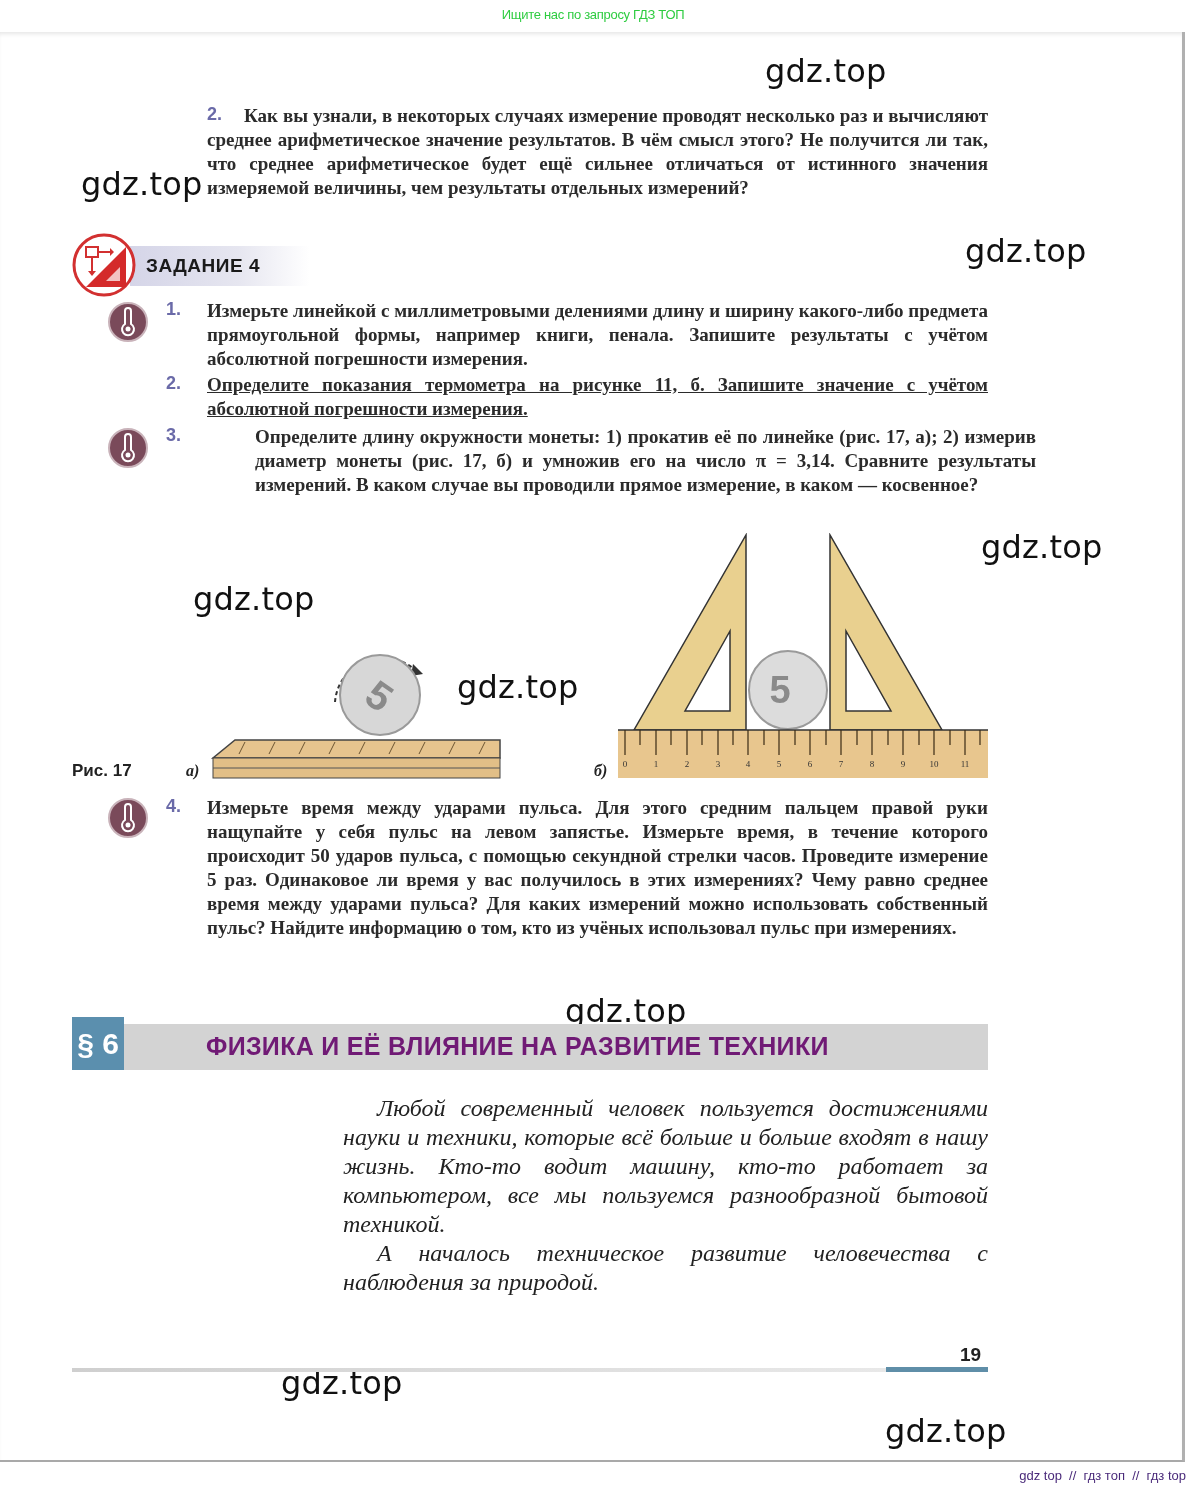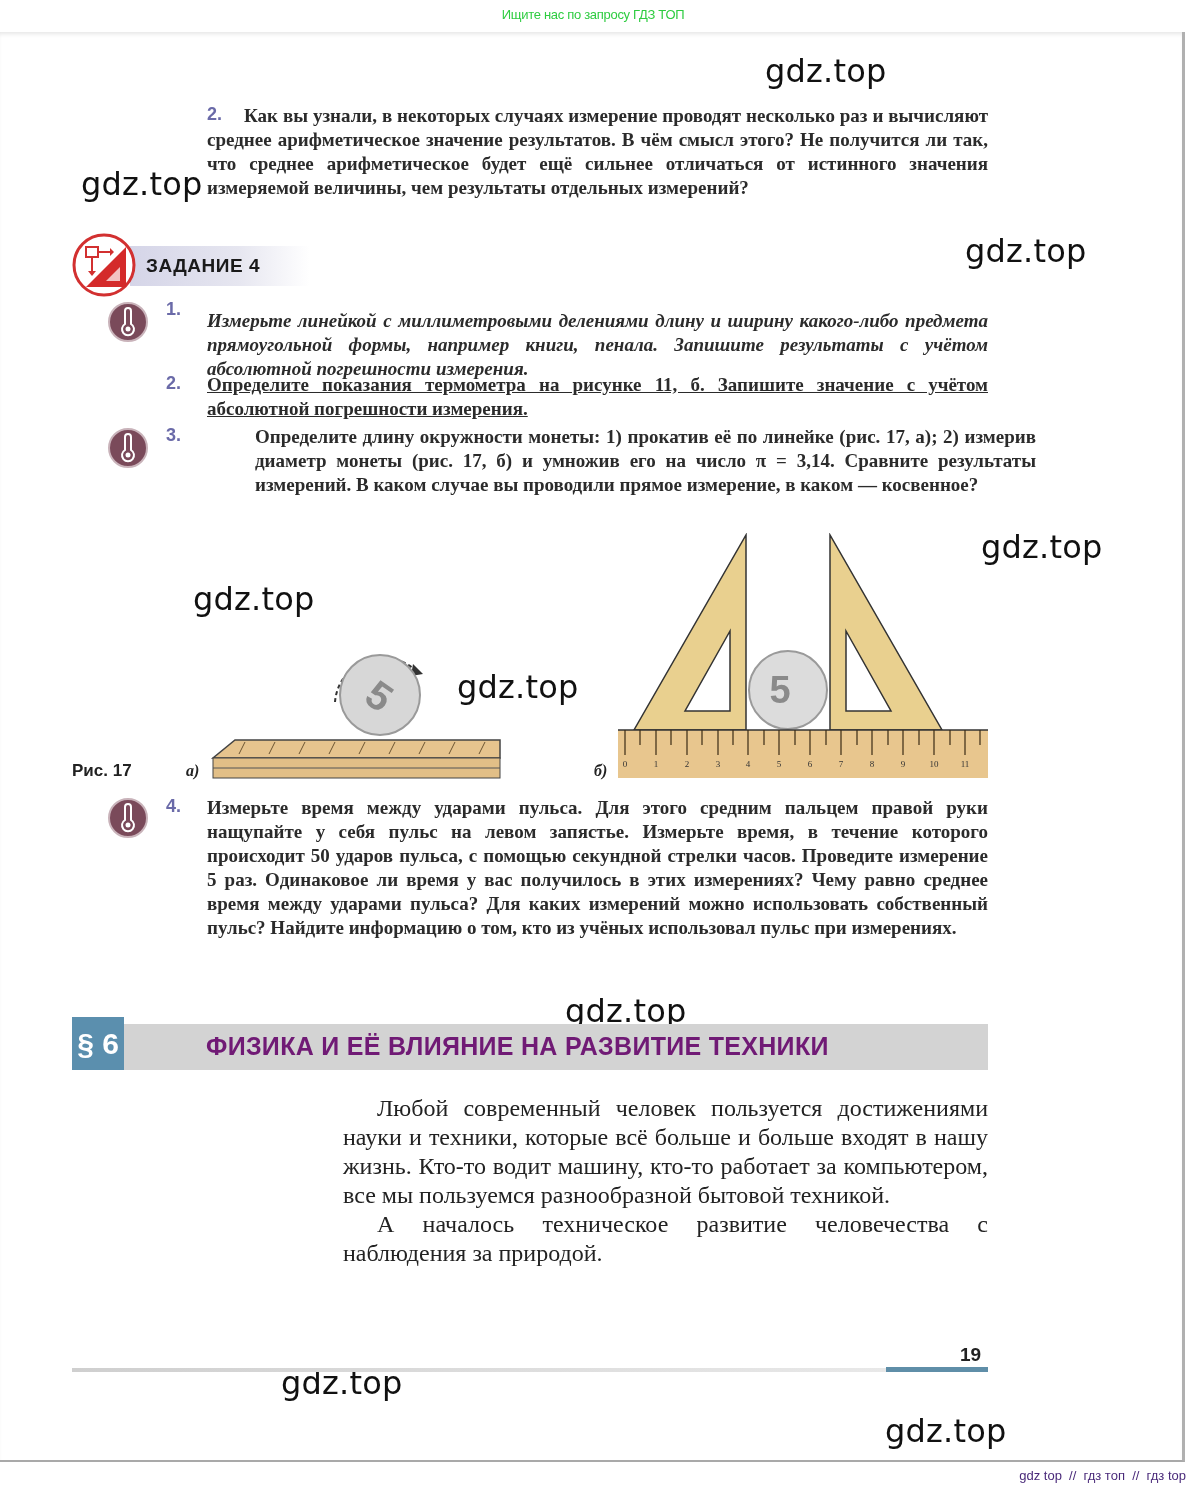--- a/index.html
+++ b/index.html
@@ -11,21 +11,21 @@
   .para{position:absolute;font-family:"Liberation Serif",serif;font-weight:bold;font-size:19px;line-height:24px;color:#2b2b2b;text-align:justify;}
   .num{position:absolute;font-family:"Liberation Sans",sans-serif;font-weight:bold;font-size:18px;color:#6a6aa8;}
   .therm{position:absolute;width:40px;height:40px;border-radius:50%;background:#7a4a5a;border:2px solid #c9b3ba;box-sizing:border-box;}
   .task-head{position:absolute;left:72px;top:233px;}
   .task-band{position:absolute;left:130px;top:246px;width:180px;height:40px;background:linear-gradient(90deg,#d5d5e8 0%,#e6e6f0 60%,#ffffff 100%);}
   .task-title{position:absolute;left:146px;top:255px;font-family:"Liberation Sans",sans-serif;font-weight:bold;font-size:19px;color:#1a1a1a;letter-spacing:0.5px;}
   .sec-band{position:absolute;left:72px;top:1024px;width:916px;height:46px;background:#d3d3d3;}
   .sec-badge{position:absolute;left:72px;top:1017px;width:52px;height:53px;background:#5b8fae;color:#fff;font-family:"Liberation Sans",sans-serif;font-weight:bold;font-size:30px;text-align:center;line-height:53px;}
   .sec-title{position:absolute;left:206px;top:1032px;font-family:"Liberation Sans",sans-serif;font-weight:bold;font-size:25px;color:#701a75;letter-spacing:0.3px;}
   .body-text{position:absolute;left:343px;top:1094px;width:645px;font-family:"Liberation Serif",serif;font-size:24px;line-height:29px;color:#222;text-align:justify;}
-  .body-text p{margin:0;text-indent:34px;}
+  .body-text p{margin:0;text-indent:34px;font-style:italic;}
   .footer-line{position:absolute;left:72px;top:1368px;width:814px;height:4px;background:linear-gradient(90deg,#cfcfcf,#dcdcdc 50%,#e8e8e8);}
   .footer-accent{position:absolute;left:886px;top:1367px;width:102px;height:5px;background:#5f8ea8;}
   .page-num{position:absolute;left:960px;top:1344px;font-family:"Liberation Sans",sans-serif;font-weight:bold;font-size:19px;color:#222;}
   .fig-label{position:absolute;font-family:"Liberation Sans",sans-serif;font-weight:bold;font-size:17px;color:#222;}
   .fig-sub{position:absolute;font-family:"Liberation Serif",serif;font-style:italic;font-weight:bold;font-size:16px;color:#222;}
   .bottom{position:absolute;left:0;top:1468px;width:1186px;text-align:right;font-family:"Liberation Sans",sans-serif;font-size:13px;color:#4a2a7a;}
 </style>
 </head>
 <body>
 
@@ -63,21 +63,21 @@
 </div>
 <div class="task-title">ЗАДАНИЕ 4</div>
 
 <div class="therm" style="left:108px;top:302px;">
   <svg width="36" height="36" viewBox="0 0 36 36">
     <path d="M15 7 a3 3 0 0 1 6 0 v13 a6 6 0 1 1 -6 0z" fill="none" stroke="#fff" stroke-width="2"></path>
     <circle cx="18" cy="25" r="2.5" fill="#fff"></circle>
   </svg>
 </div>
 <div class="num" style="left:166px;top:299px;">1.</div>
-<div class="para" style="left:207px;top:309px;width:781px;font-style:italic;">Измерьте линейкой с миллиметровыми делениями длину и ширину какого-либо предмета прямоугольной формы, например книги, пенала. Запишите результаты с учётом абсолютной погрешности измерения.</div>
+<div class="para" style="left:207px;top:299px;width:781px;">Измерьте линейкой с миллиметровыми делениями длину и ширину какого-либо предмета прямоугольной формы, например книги, пенала. Запишите результаты с учётом абсолютной погрешности измерения.</div>
 
 <div class="num" style="left:166px;top:373px;">2.</div>
 <div class="para" style="left:207px;top:373px;width:781px;text-decoration:underline;">Определите показания термометра на рисунке 11, б. Запишите значение с учётом абсолютной погрешности измерения.</div>
 
 <div class="therm" style="left:108px;top:428px;">
   <svg width="36" height="36" viewBox="0 0 36 36">
     <path d="M15 7 a3 3 0 0 1 6 0 v13 a6 6 0 1 1 -6 0z" fill="none" stroke="#fff" stroke-width="2"></path>
     <circle cx="18" cy="25" r="2.5" fill="#fff"></circle>
   </svg>
 </div>

